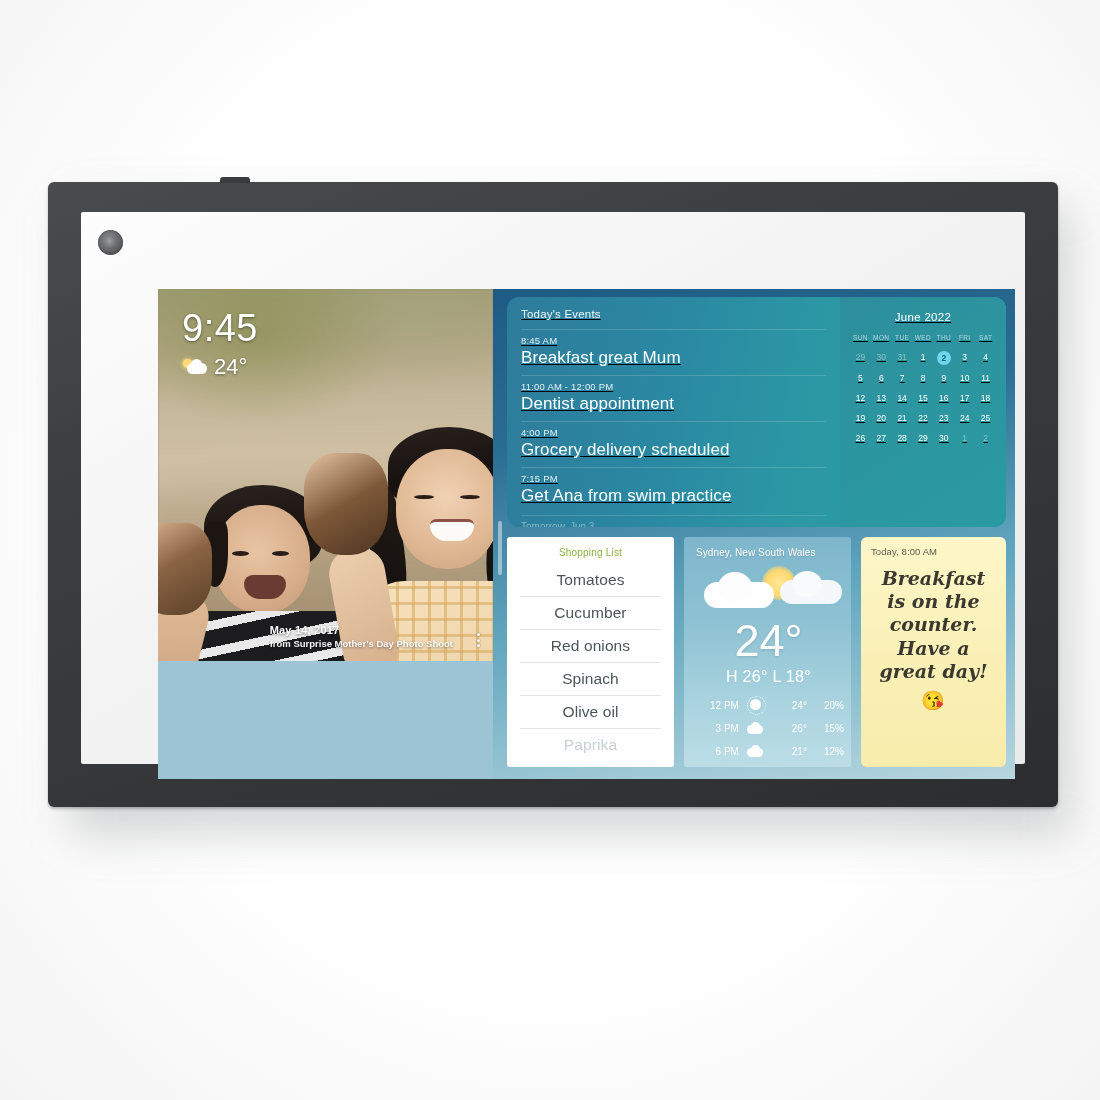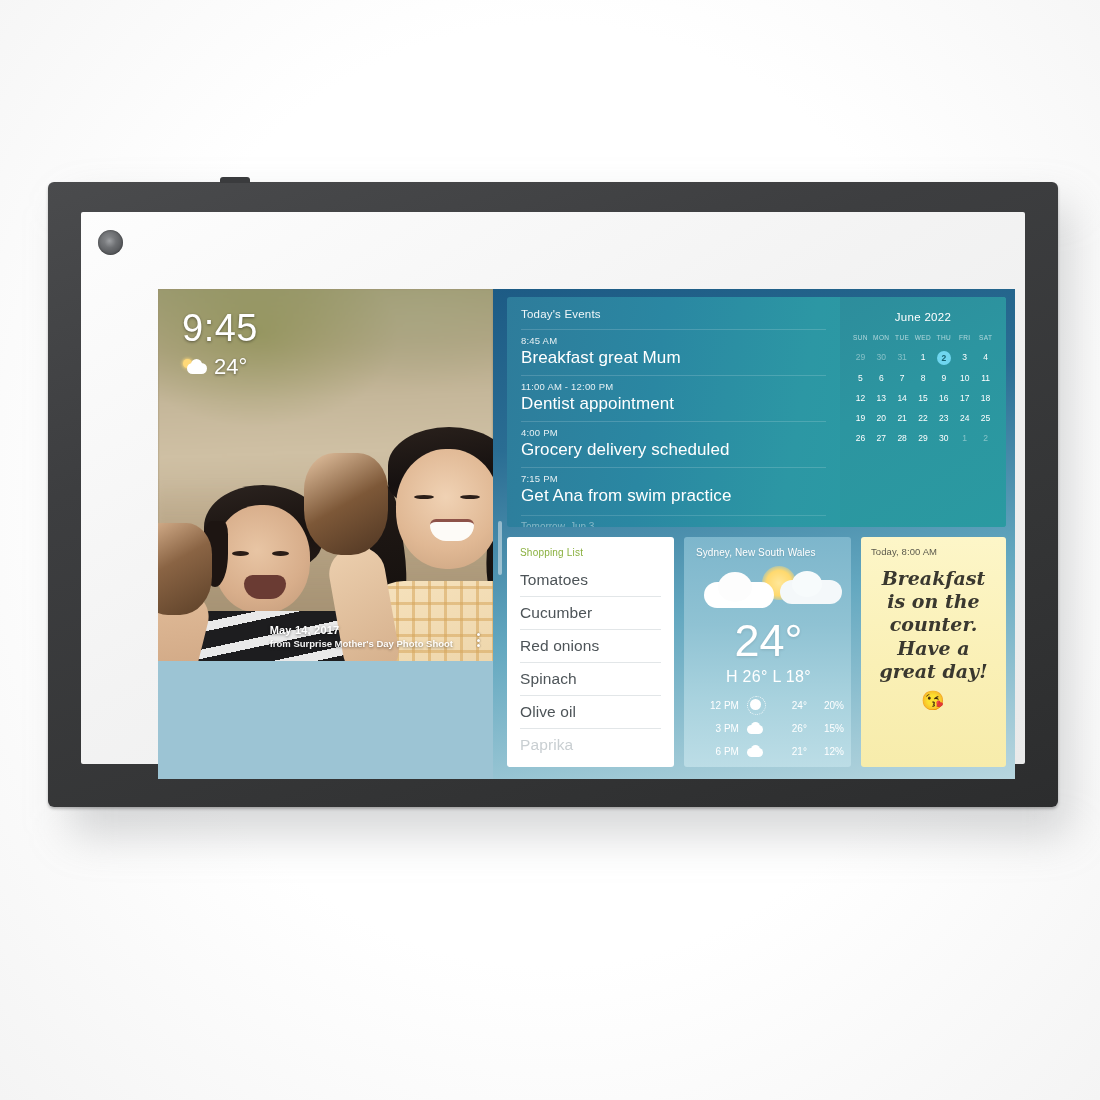--- a/index.html
+++ b/index.html
@@ -244,24 +244,25 @@
   .pane-scroll {
     position: absolute; left: 5px; top: 232px;
     width: 4px; height: 54px; border-radius: 2px;
     background: rgba(255,255,255,0.45);
   }
 
   
   .events-card {
     position: relative;
     height: 234px;
-    border-radius: 3px;
+    border-radius: 12px;
     background: linear-gradient(100deg, #2e7c9b 0%, #2a87a2 30%, #2c97a4 58%, #2a9ba3 78%, #2ba0a4 100%);
     overflow: hidden;
     display: flex;
+    text-decoration: underline;
   }
   .events-left { flex: 1 1 auto; padding: 11px 14px 0 14px; min-width: 0; }
   .events-title {
     font-size: 11.5px; color: rgba(255,255,255,0.93); font-weight: 400;
     margin-bottom: 9px; letter-spacing: 0.2px;
   }
   .event-row { padding: 5px 0 7px 0; border-top: 1px solid rgba(255,255,255,0.16); }
   .event-row:first-of-type { border-top: none; padding-top: 0; }
   .event-time { font-size: 9.5px; color: rgba(255,255,255,0.88); letter-spacing: 0.2px; }
   .event-name { font-size: 17px; color: #ffffff; margin-top: 2px; font-weight: 400; letter-spacing: 0.1px; }
@@ -294,21 +295,21 @@
   .cal-day.today span {
     display: inline-block; width: 14px; height: 14px; line-height: 14px;
     border-radius: 50%; background: #6fd6ef; color: #14616e; font-weight: 700;
   }
 
   
   .bottom-row { display: flex; gap: 10px; margin-top: 10px; height: 230px; }
   .card { border-radius: 3px; overflow: hidden; position: relative; }
 
   
-  .shopping { width: 168px; background: #ffffff; padding: 10px 13px 0 13px; }
+  .shopping { width: 168px; background: #ffffff; padding: 10px 13px 0 13px; text-align: center; }
   .shopping-title {
     font-size: 10px; color: #8ab03f; font-weight: 400; letter-spacing: 0.2px;
     margin-bottom: 6px;
   }
   .shop-item {
     font-size: 15.5px; color: #4d5458; padding: 7px 0 7px 0;
     border-bottom: 1px solid #e2e6e8; letter-spacing: 0.1px;
   }
   .shop-item.faded { color: #c9cfd2; border-bottom: none; }
 
@@ -351,20 +352,21 @@
   .ic .c { position: absolute; left: 1px; top: 3px; width: 16px; height: 9px; border-radius: 5px; background: #ffffff; }
   .ic .cc { position: absolute; left: 5px; top: 0px; width: 9px; height: 9px; border-radius: 50%; background: #ffffff; }
   .ic .ps { position: absolute; left: 0px; top: 0px; width: 8px; height: 8px; border-radius: 50%; background: #ffffff; opacity: 0.92; }
 
   
   .note {
     width: 146px;
     background: linear-gradient(180deg, #fdf6c8 0%, #faf0b6 55%, #f7ecab 100%);
     padding: 9px 10px 6px 10px;
     color: #3e3c33;
+    border-radius: 6px;
   }
   .note-time { font-size: 9.5px; color: #5c5a4d; letter-spacing: 0.1px; }
   .note-body {
     font-family: "DejaVu Serif", serif;
     font-style: italic;
     font-size: 19px; line-height: 1.22;
     text-align: center; margin-top: 10px; color: #3a382f; font-weight: 700;
   }
   .note-emoji { text-align: center; font-size: 19px; margin-top: 6px; }
 </style>

